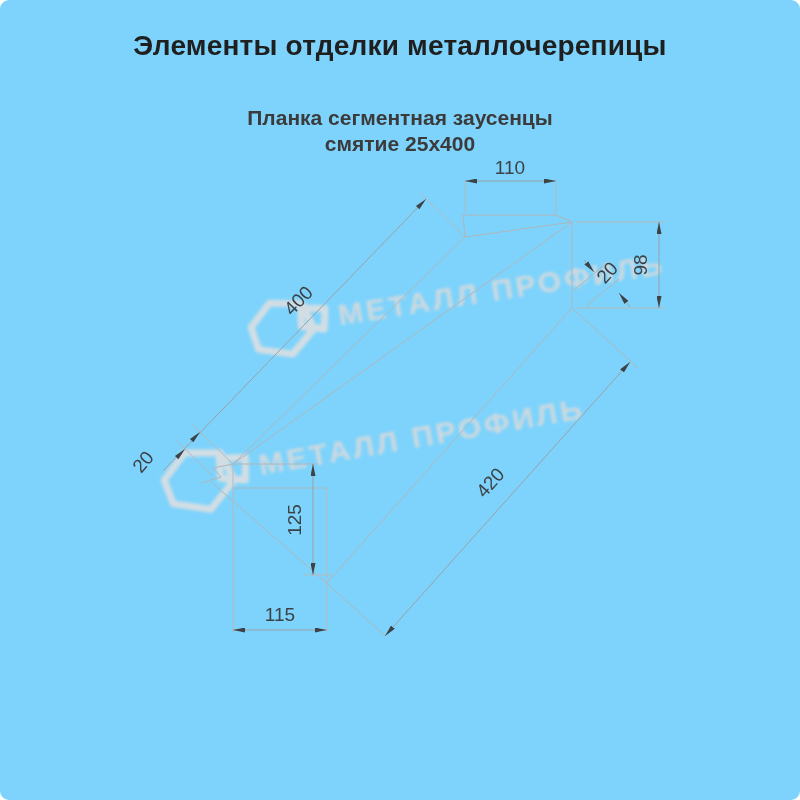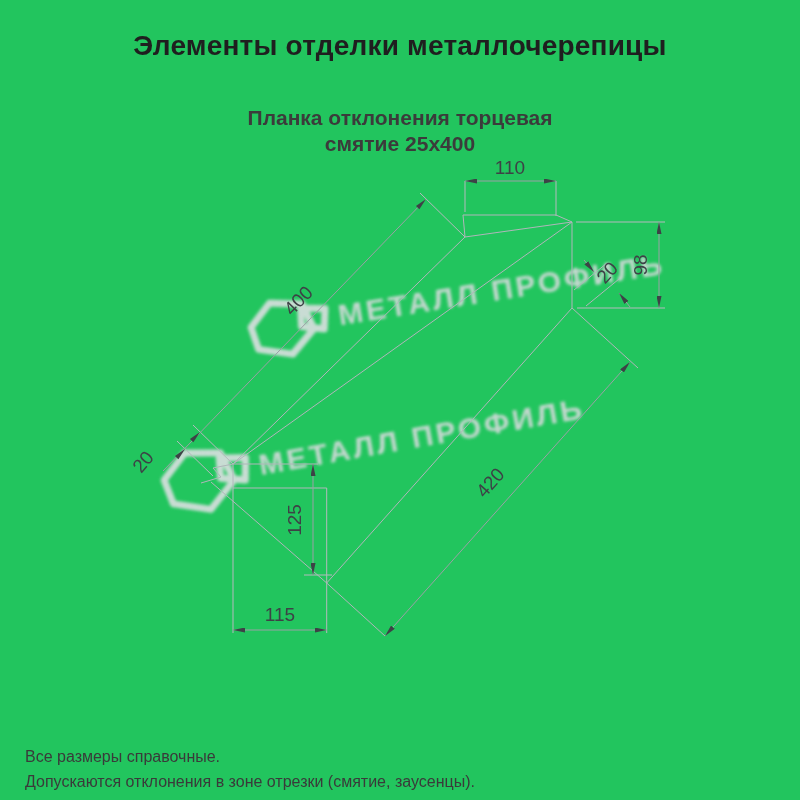--- a/index.html
+++ b/index.html
@@ -1,18 +1,19 @@
 <!DOCTYPE html>
 <html><head>
 <meta charset="utf-8">
 <style>
   html,body{margin:0;padding:0;background:#ffffff;}
   .page{
-    position:relative;width:800px;height:800px;background:#22c55e;overflow:hidden;
+    position:relative;width:800px;height:800px;background:#7dd3fc;overflow:hidden;
     font-family:"Liberation Sans", sans-serif;
+    border-radius:9px;
   }
   .title{
     position:absolute;top:30px;left:0;width:800px;text-align:center;
     font-size:28px;font-weight:700;color:#1f1f1f;letter-spacing:0.2px;
   }
   .subtitle{
     position:absolute;top:105px;left:0;width:800px;text-align:center;
     font-size:21px;font-weight:700;color:#3b3b3b;line-height:26px;
   }
   .notes{
@@ -29,21 +30,21 @@
   .wm-logo{stroke:#dcdfe1;stroke-width:7;fill:none;stroke-linejoin:round;}
 </style>
 </head>
 <body>
 
 <div class="page">
 
   <div class="title">Элементы отделки металлочерепицы</div>
 
   <div class="subtitle">
-    <div>Планка отклонения торцевая</div>
+    <div>Планка сегментная заусенцы</div>
     <div>смятие 25х400</div>
   </div>
 
   <svg class="drawing" width="800" height="800" viewBox="0 0 800 800">
     <defs>
       <marker id="arw" viewBox="0 0 12 5" refX="12" refY="2.5" markerWidth="12" markerHeight="5" markerUnits="userSpaceOnUse" orient="auto-start-reverse">
         <path d="M0,0 L12,2.5 L0,5 Z" fill="#3d4246"></path>
       </marker>
       <path id="iarrow" d="M0,0 L-12,2.4 L-12,-2.4 Z" fill="#3d4246"></path>
     </defs>
@@ -114,18 +115,14 @@
       <text class="dim-text" text-anchor="middle" transform="translate(301,520) rotate(-90)">125</text>
     </g>
 
     <g>
       <path class="ext-line" d="M233,464 L233,633 M326.7,488 L326.7,633"></path>
       <line class="dim-line" x1="233" y1="630" x2="326.7" y2="630" marker-start="url(#arw)" marker-end="url(#arw)"></line>
       <text class="dim-text" x="280" y="621" text-anchor="middle">115</text>
     </g>
   </svg>
 
-  <div class="notes">
-    <div>Все размеры справочные.</div>
-    <div>Допускаются отклонения в зоне отрезки (смятие, заусенцы).</div>
-  </div>
 
 </div>
 
 </body></html>

